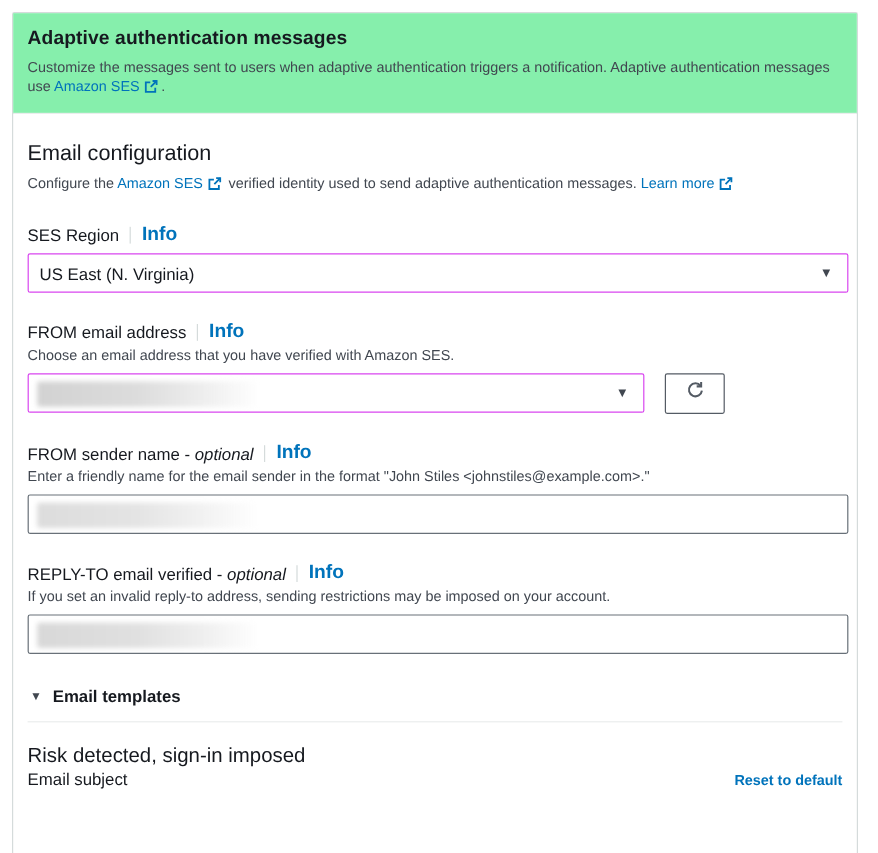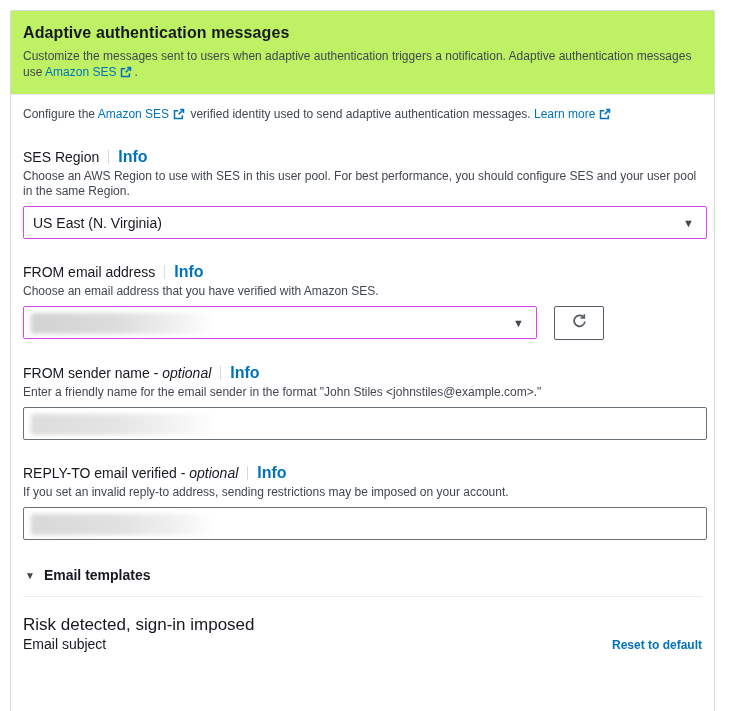--- a/index.html
+++ b/index.html
@@ -1,20 +1,20 @@
 <!DOCTYPE html>
 <html><head>
 <meta charset="utf-8">
 <style>
   * { margin:0; padding:0; box-sizing:border-box; }
   html,body { width:732px; height:711px; overflow:hidden; background:#ffffff;
     font-family:"Liberation Sans","DejaVu Sans",sans-serif; color:#16191f; }
   .card { position:absolute; left:10px; top:10px; width:705px; height:790px;
     background:#ffffff; border:1px solid #d5dbdb; border-radius:2px; }
-  .card-header { background:#bef264; padding:13px 18px 12px 12px; border-bottom:1px solid #eaeded; }
+  .card-header { background:#86efac; padding:13px 18px 12px 12px; border-bottom:1px solid #eaeded; }
   .panel-title { font-size:16px; font-weight:bold; color:#16191f; letter-spacing:.1px; }
   .panel-desc { margin-top:6px; font-size:12px; line-height:16px; color:#414750; }
   .card-body { padding:4px 12px 20px 12px; }
   .link { color:#0073bb; text-decoration:none; cursor:pointer; }
   .ext-icon { display:inline-block; vertical-align:-2px; margin:0 2px 0 4px; }
   h2.section-h { font-size:18px; font-weight:400; color:#16191f; margin-top:18px; }
   .section-desc { font-size:12px; color:#414750; margin-top:7px; line-height:16px; }
   h3.sub-h { font-size:17px; font-weight:400; color:#16191f; }
 
   .field { margin-top:25px; }
@@ -61,40 +61,40 @@
       <span class="link">Amazon SES</span><span class="ext-icon"><svg width="12" height="12" viewBox="0 0 16 16" fill="none" stroke="#0073bb" stroke-width="2">
             <path d="M9.5 2h4.5v4.5"></path>
             <path d="M14 2 7.5 8.5"></path>
             <path d="M12.5 9.5V14H2V3.5h5"></path>
           </svg></span><span>.</span>
     </div>
   </div>
 
   <div class="card-body">
 
+    <h2 class="section-h">Email configuration</h2>
     <div class="section-desc"><span>Configure the</span>
       <span class="link">Amazon SES</span><span class="ext-icon"><svg width="12" height="12" viewBox="0 0 16 16" fill="none" stroke="#0073bb" stroke-width="2">
             <path d="M9.5 2h4.5v4.5"></path>
             <path d="M14 2 7.5 8.5"></path>
             <path d="M12.5 9.5V14H2V3.5h5"></path>
           </svg></span>
       <span>verified identity used to send adaptive authentication messages.</span>
       <span class="link">Learn more</span><span class="ext-icon"><svg width="12" height="12" viewBox="0 0 16 16" fill="none" stroke="#0073bb" stroke-width="2">
             <path d="M9.5 2h4.5v4.5"></path>
             <path d="M14 2 7.5 8.5"></path>
             <path d="M12.5 9.5V14H2V3.5h5"></path>
           </svg></span>
     </div>
 
     <div class="field">
       <div class="label-row">
         <span>SES Region</span>
         <span class="info-link">Info</span>
       </div>
-      <div class="field-desc">Choose an AWS Region to use with SES in this user pool. For best performance, you should configure SES and your user pool in the same Region.</div>
       <div class="select-box wide">
         <span>US East (N. Virginia)</span>
         <span class="caret">▼</span>
       </div>
     </div>
 
     <div class="field">
       <div class="label-row">
         <span>FROM email address</span>
         <span class="info-link">Info</span>

